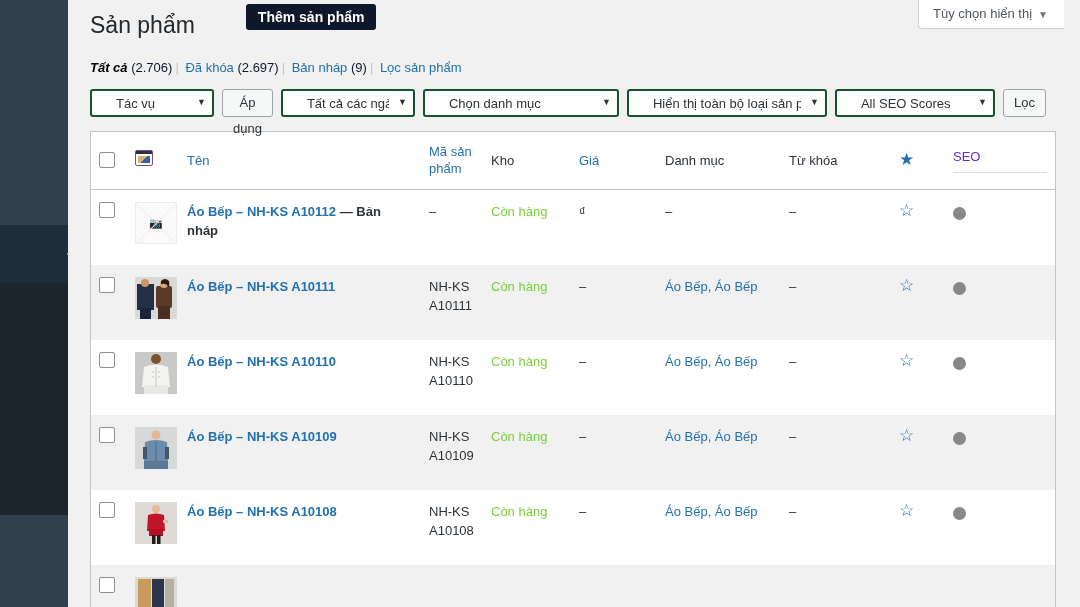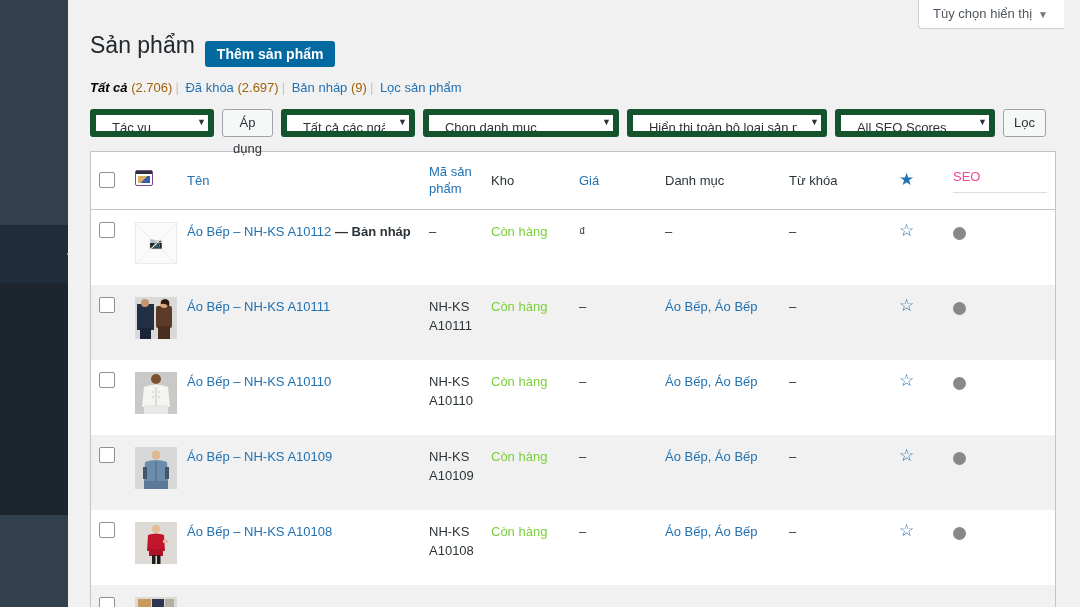--- a/index.html
+++ b/index.html
@@ -60,73 +60,73 @@
     padding: 0 16px 0 14px;
     font-size: 13px;
     color: #50575e;
     cursor: pointer;
     white-space: nowrap;
   }
   .show-settings .caret { font-size: 10px; margin-left: 6px; color: #72777c; }
 
   
   .title-row {
-    padding-top: 22px;
-    display: flex; align-items: flex-end;
+    padding-top: 2px;
+    display: flex; align-items: flex-start; gap: 41px;
   }
   h1.wp-heading-inline {
     font-size: 23px; font-weight: 400; line-height: 1.3;
     margin: 0 10px 0 0; padding: 9px 0 4px 0;
     color: #23282d;
   }
   .page-title-action {
     display: inline-block;
-    background: #0369a1;
+    background: #0f172a;
     color: #fff;
     font-size: 14px; font-weight: 600;
     line-height: 26px;
     padding: 0 12px;
     border: none; border-radius: 3px;
     text-decoration: none;
     cursor: pointer;
     position: relative; top: 2px;
   }
 
   
   ul.subsubsub {
     margin: 10px 0 0 0; padding: 0;
     list-style: none;
     font-size: 13px; color: #646970;
     line-height: 2;
   }
   ul.subsubsub li { display: inline; margin: 0; }
   ul.subsubsub a { color: #2271b1; text-decoration: none; }
   ul.subsubsub a.current { color: #000; font-weight: 600; font-style: italic; }
-  ul.subsubsub .count { color: #a16207; font-weight: 400; }
+  ul.subsubsub .count { color: #0f172a; font-weight: 400; }
   ul.subsubsub .sep { color: #c3c4c7; padding: 0 3px; }
 
   
   .tablenav {
     margin-top: 8px;
     height: 30px;
     position: relative;
   }
   .tablenav .actions {
     display: flex; align-items: center; gap: 8px;
   }
   select.wp-select {
     -webkit-appearance: none; appearance: none;
     background: #fff;
-    border: 6px solid #14532d;
+    border: 2px solid #14532d;
     border-radius: 3px;
     height: 28px;
     line-height: 26px;
     font-size: 13px;
     color: #2c3338;
-    padding: 0 24px 0 16px;
+    padding: 0 24px 0 24px;
     font-family: "Liberation Sans", sans-serif;
     cursor: pointer;
   }
   .select-wrap { position: relative; display: inline-block; }
   .select-wrap .arr {
     position: absolute; right: 8px; top: 50%; margin-top: -6px;
     font-size: 9px; color: #2c3338; pointer-events: none;
   }
   .button-secondary {
     background: #f6f7f7;
@@ -200,39 +200,39 @@
   th.col-thumb { width: 52px; padding-left: 4px; padding-right: 0; }
   th.col-name  { width: 242px; }
   th.col-sku   { width: 62px; }
   th.col-stock { width: 88px; }
   th.col-price { width: 86px; }
   th.col-cat   { width: 124px; }
   th.col-tags  { width: 110px; }
   th.col-feat  { width: 54px; text-align: left; }
   th.col-seo   { width: 110px; padding-left: 14px; }
 
-  th.col-seo .seo-label { display: block; margin-bottom: 6px; color: #ec4899; }
+  th.col-seo .seo-label { display: block; margin-bottom: 6px; color: #6d28d9; }
   th.col-seo .seo-rule { display: block; height: 1px; background: #dcdcde; width: 100%; }
 
   .star-filled { color: #2271b1; font-size: 17px; line-height: 1; }
 
   table.wp-list-table tbody tr { background: #fff; }
   table.wp-list-table tbody tr.alternate { background: #f1f1f1; }
   table.wp-list-table tbody td {
     padding: 12px 8px;
     vertical-align: top;
     font-size: 13px;
     line-height: 1.5;
     color: #2c3338;
     height: 75px;
   }
   td.cb   { padding-left: 12px; padding-right: 0; padding-top: 14px; }
   td.thmb { padding-left: 4px; padding-right: 0; padding-top: 10px; }
 
-  td a.row-title { color: #2271b1; text-decoration: none; font-weight: 400; }
+  td a.row-title { color: #2271b1; text-decoration: none; font-weight: 700; }
   td .post-state { color: #2c3338; font-weight: 600; }
   td .instock { color: #7ad03a; font-weight: 400; }
   td a.cat-link { color: #2271b1; text-decoration: none; }
   td .star-empty {
     color: #2271b1; font-size: 17px; line-height: 1;
   }
   td.seo-cell { padding-left: 14px; }
   .seo-dot {
     display: inline-block;
     width: 13px; height: 13px;

